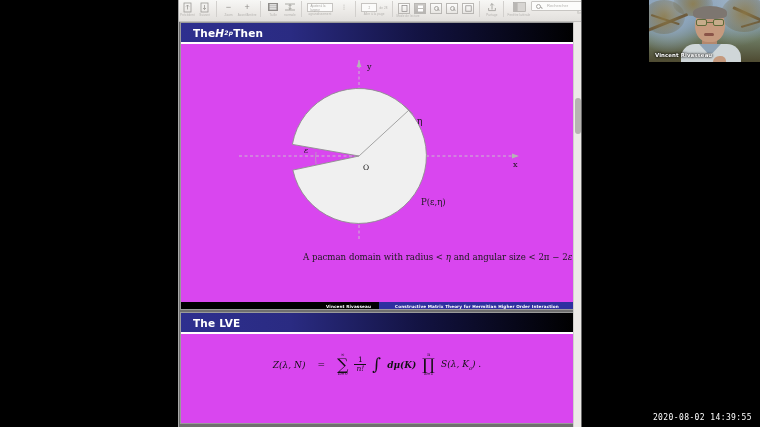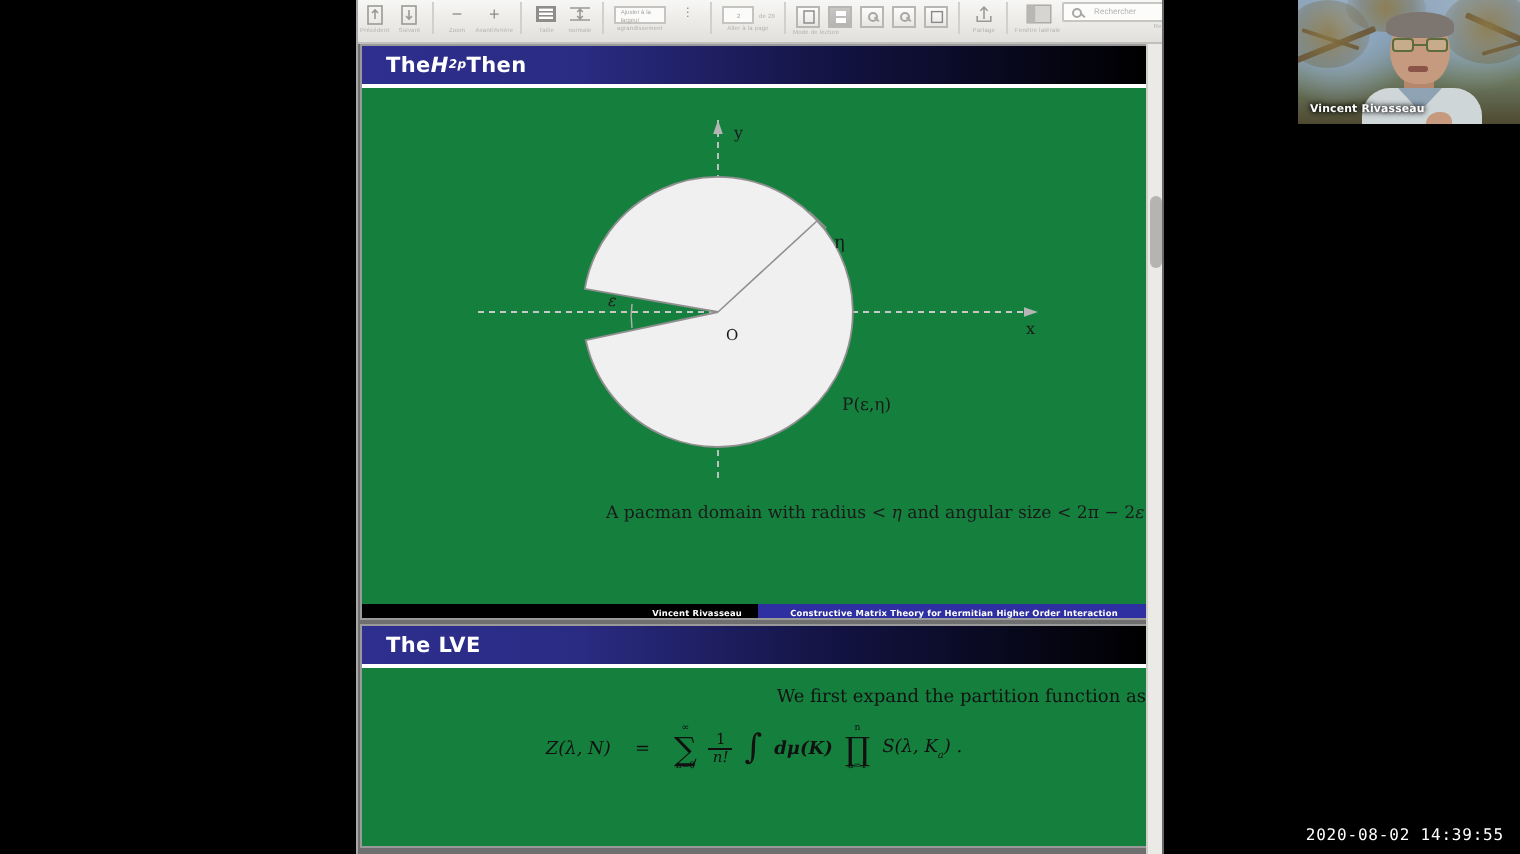--- a/index.html
+++ b/index.html
@@ -140,21 +140,21 @@
     overflow: hidden;
   }
   #page-stack {
     position: absolute;
     left: 1px; top: 0px;
     width: 394px;
   }
   .slide {
     position: relative;
     width: 394px;
-    background: #15803d;
+    background: #d946ef;
     border: 1px solid #9a9a9a;
     margin-bottom: 2px;
     overflow: hidden;
   }
   .slide-title {
     height: 19px;
     background: linear-gradient(to right, #2e2f8f 0%, #2a2b82 28%, #121240 62%, #000000 100%);
     display: flex; align-items: center;
     padding-left: 12px;
     color: #fff;
@@ -597,21 +597,20 @@
           </div>
         </div>
 
         <div class="slide" id="slide2">
           <div class="slide-title">
             <span>The LVE</span>
           </div>
           <div class="slide-underline"></div>
 
           <div class="slide-body">
-            <div id="lve-line1">We first expand the partition function as</div>
 
             <div id="formula">
               <span style="font-style:italic;">Z(λ, N)</span>
               <span style="margin:0 6px;">=</span>
               <span class="big-op">
                 <span class="lim">∞</span>
                 <span class="glyph">∑</span>
                 <span class="lim">n=0</span>
               </span>
               <span class="frac">

